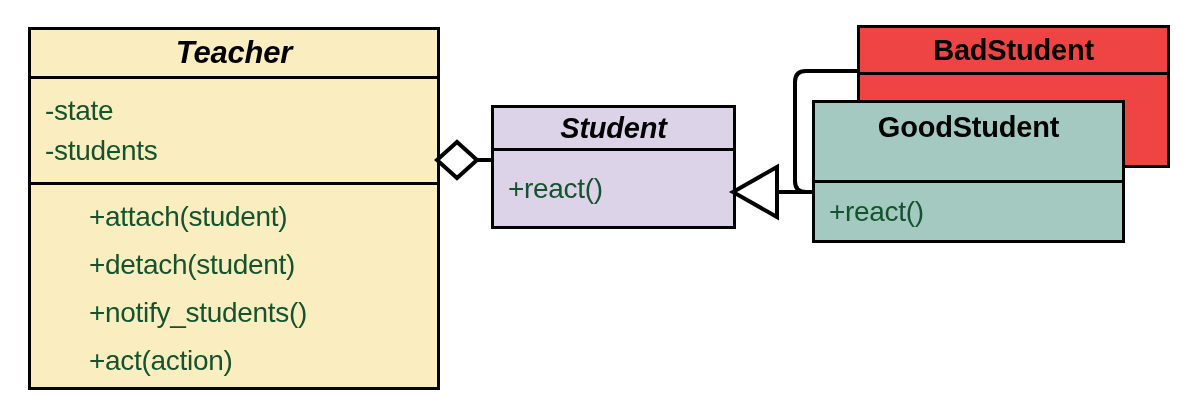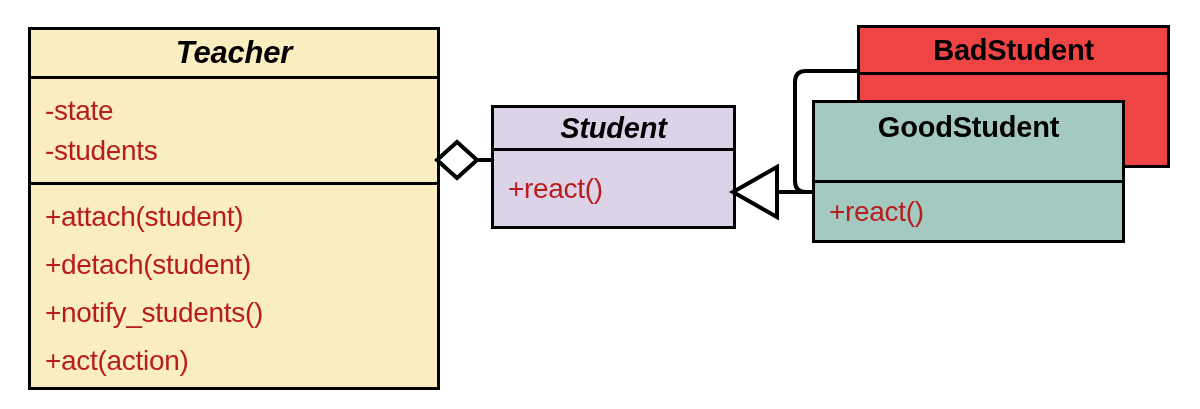--- a/index.html
+++ b/index.html
@@ -44,42 +44,42 @@
     color: #000000;
     line-height: 1.05;
     letter-spacing: -0.2px;
     white-space: nowrap;
   }
   .uml-title.abstract {
     font-style: italic;
   }
   .uml-member {
     font-size: 28px;
-    color: #b91c1c;
+    color: #14532d;
     line-height: 1.0;
     white-space: nowrap;
     padding-left: 14px;
     letter-spacing: -0.3px;
   }
   .members-list {
     display: flex;
     flex-direction: column;
     justify-content: center;
   }
   
   #class-teacher      { left: 28px;  top: 27px;  width: 412px; height: 363px; }
   #class-student      { left: 491px; top: 105px; width: 245px; height: 124px; }
   #class-badstudent   { left: 857px; top: 25px;  width: 313px; height: 143px; z-index: 2; }
   #class-goodstudent  { left: 812px; top: 100px; width: 313px; height: 143px; z-index: 3; gap: 28px; }
 
   #class-teacher .uml-title { font-size: 31px; }
   #class-teacher .title-compartment   { height: 46px; }
   #class-teacher .attrs-compartment   { height: 106px; }
   #class-teacher .attrs-compartment .uml-member { margin: 6px 0; }
-  #class-teacher .methods-compartment { flex: 1; padding-top: 6px; }
+  #class-teacher .methods-compartment { flex: 1; padding-top: 6px; padding-left: 44px; }
   #class-teacher .methods-compartment .uml-member { margin: 10px 0; }
 
   #class-student .title-compartment   { height: 40px; }
   #class-student .methods-compartment { flex: 1; }
 
   #class-badstudent .title-compartment   { height: 44px; }
   #class-badstudent .methods-compartment { flex: 1; }
 
   #class-goodstudent .title-compartment   { height: 49px; }
   #class-goodstudent .methods-compartment { flex: 1; }

